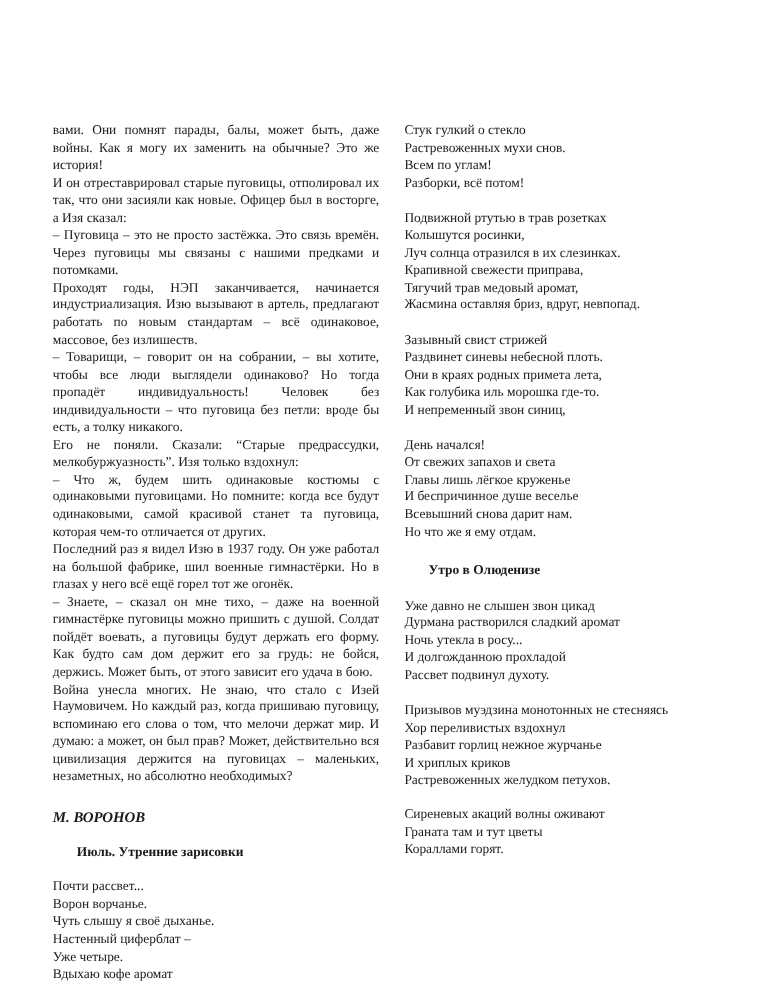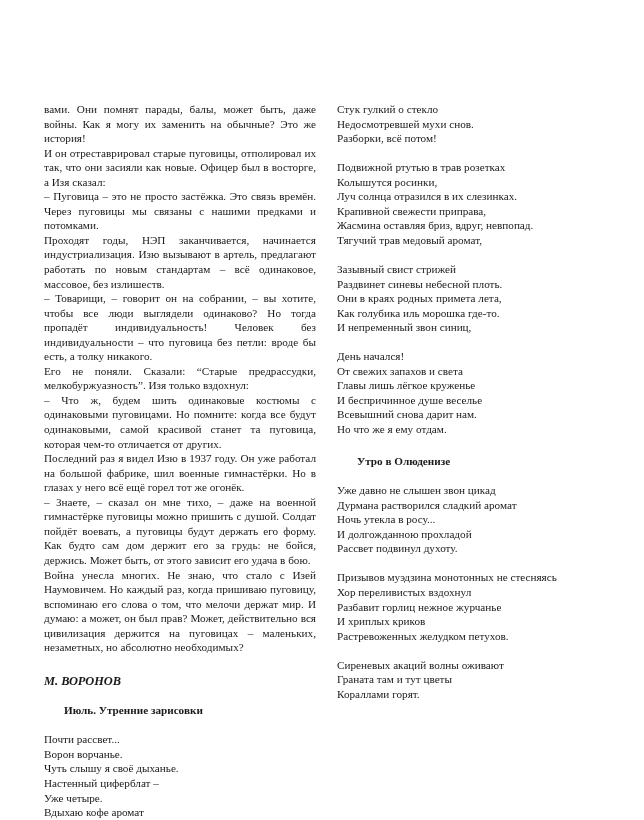--- a/index.html
+++ b/index.html
@@ -40,30 +40,31 @@
     <span class="line">Уже четыре.</span>
     <span class="line">Вдыхаю кофе аромат</span>
     <span class="line">Я снова в этом мире.</span>
   </div>
 
 </div>
 
 <div class="col col-right">
   <div class="stanza">
     <span class="line">Стук гулкий о стекло</span>
-    <span class="line">Недосмотревшей мухи снов.</span>
+    <span class="line">Растревоженных мухи снов.</span>
+    <span class="line">Всем по углам!</span>
     <span class="line">Разборки, всё потом!</span>
   </div>
   <div class="stanza">
     <span class="line">Подвижной ртутью в трав розетках</span>
     <span class="line">Колышутся росинки,</span>
     <span class="line">Луч солнца отразился в их слезинках.</span>
     <span class="line">Крапивной свежести приправа,</span>
+    <span class="line">Тягучий трав медовый аромат,</span>
     <span class="line">Жасмина оставляя бриз, вдруг, невпопад.</span>
-    <span class="line">Тягучий трав медовый аромат,</span>
   </div>
   <div class="stanza">
     <span class="line">Зазывный свист стрижей</span>
     <span class="line">Раздвинет синевы небесной плоть.</span>
     <span class="line">Они в краях родных примета лета,</span>
     <span class="line">Как голубика иль морошка где-то.</span>
     <span class="line">И непременный звон синиц,</span>
   </div>
   <div class="stanza" style="margin-bottom:4px">
     <span class="line">День начался!</span>

